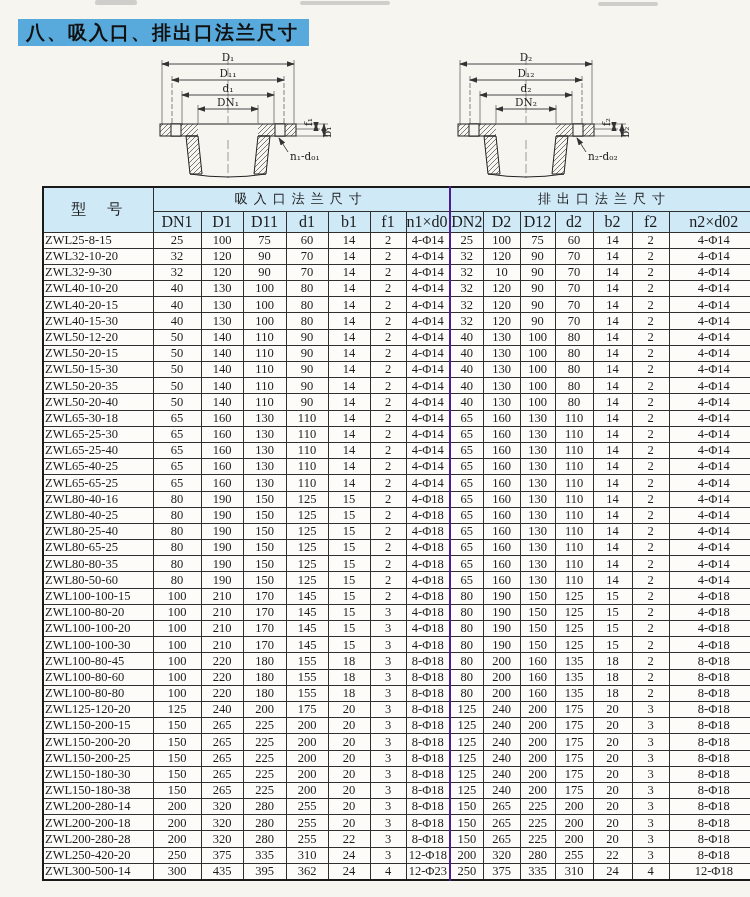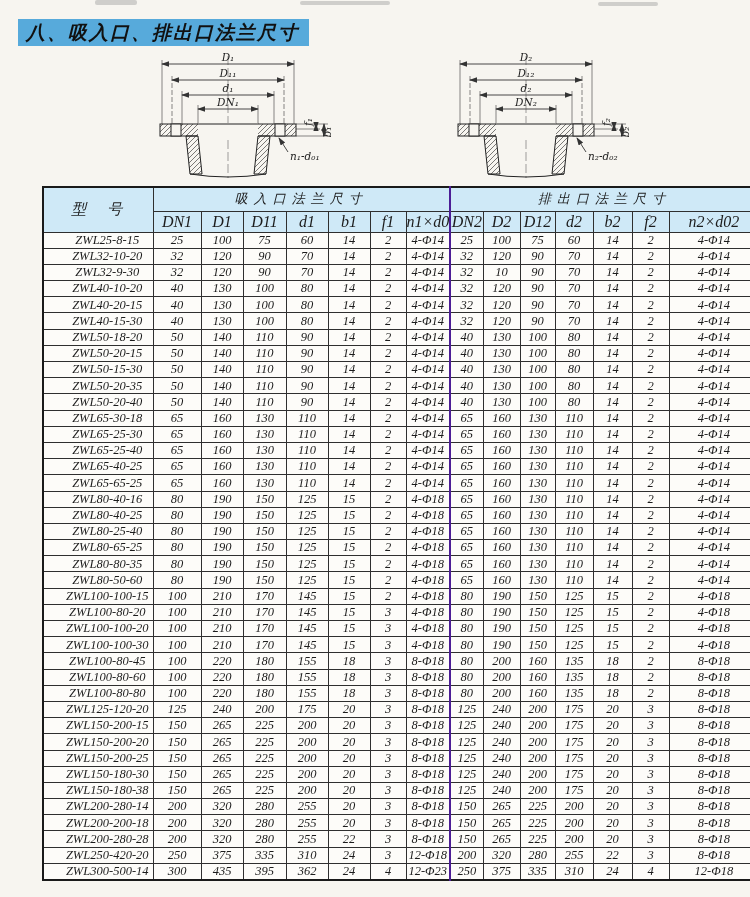--- a/index.html
+++ b/index.html
@@ -4,21 +4,20 @@
 <style>
   * { box-sizing: border-box; }
   html,body { margin:0; padding:0; }
   .page {
     position: relative;
     width: 750px; height: 897px;
     background: #f7f5f0;
     font-family: "Liberation Serif", serif;
     color: #1c1c1c;
     overflow: hidden;
-    font-style: italic;
   }
   .scan-mark { position:absolute; background:#cfcecb; border-radius:2px; }
   .title-bar {
     position: absolute; left: 18px; top: 19px;
     background: #57aadb;
     color: #111;
     font-family: "Liberation Sans", sans-serif;
     font-weight: bold;
     font-size: 19px;
     line-height: 27px;
@@ -42,21 +41,21 @@
     white-space: nowrap;
     overflow: hidden;
     padding: 0;
     text-align: center;
   }
   .tbl thead th, .tbl thead td { background: #cfe9f7; }
   .hdr-model { font-size: 15px; letter-spacing: 3px; }
   .hdr-section { font-size: 13px; letter-spacing: 6px; height: 24px; }
   tr[data-name="subheader-row"] td { height: 21px; font-size: 16px; }
   .tbl tbody td { height: 16.2px; font-size: 12.5px; line-height: 1; background:#fdfcf9; }
-  .tbl tbody td.model { text-align: center; padding-left: 18px; }
+  .tbl tbody td.model { text-align: left; padding-left: 1px; }
   .tbl td.sec, .tbl th.sec { border-left: 2px solid #4c1d95; }
 </style>
 </head>
 <body>
 
 <div class="page" data-name="page">
 
   <div class="scan-mark" style="left:95px;top:0;width:42px;height:5px;" data-name="scan-artifact"></div>
   <div class="scan-mark" style="left:300px;top:1px;width:90px;height:4px;" data-name="scan-artifact"></div>
   <div class="scan-mark" style="left:598px;top:2px;width:60px;height:4px;" data-name="scan-artifact"></div>
@@ -303,21 +302,21 @@
           <td class="val" data-name="value-cell">4-Φ14</td>
           <td class="val sec" data-name="value-cell">32</td>
           <td class="val" data-name="value-cell">120</td>
           <td class="val" data-name="value-cell">90</td>
           <td class="val" data-name="value-cell">70</td>
           <td class="val" data-name="value-cell">14</td>
           <td class="val" data-name="value-cell">2</td>
           <td class="val" data-name="value-cell">4-Φ14</td>
         </tr>
         <tr data-name="table-row">
-          <td class="model" data-name="model-cell">ZWL50-18-20</td>
+          <td class="model" data-name="model-cell">ZWL50-12-20</td>
           <td class="val" data-name="value-cell">50</td>
           <td class="val" data-name="value-cell">140</td>
           <td class="val" data-name="value-cell">110</td>
           <td class="val" data-name="value-cell">90</td>
           <td class="val" data-name="value-cell">14</td>
           <td class="val" data-name="value-cell">2</td>
           <td class="val" data-name="value-cell">4-Φ14</td>
           <td class="val sec" data-name="value-cell">40</td>
           <td class="val" data-name="value-cell">130</td>
           <td class="val" data-name="value-cell">100</td>

